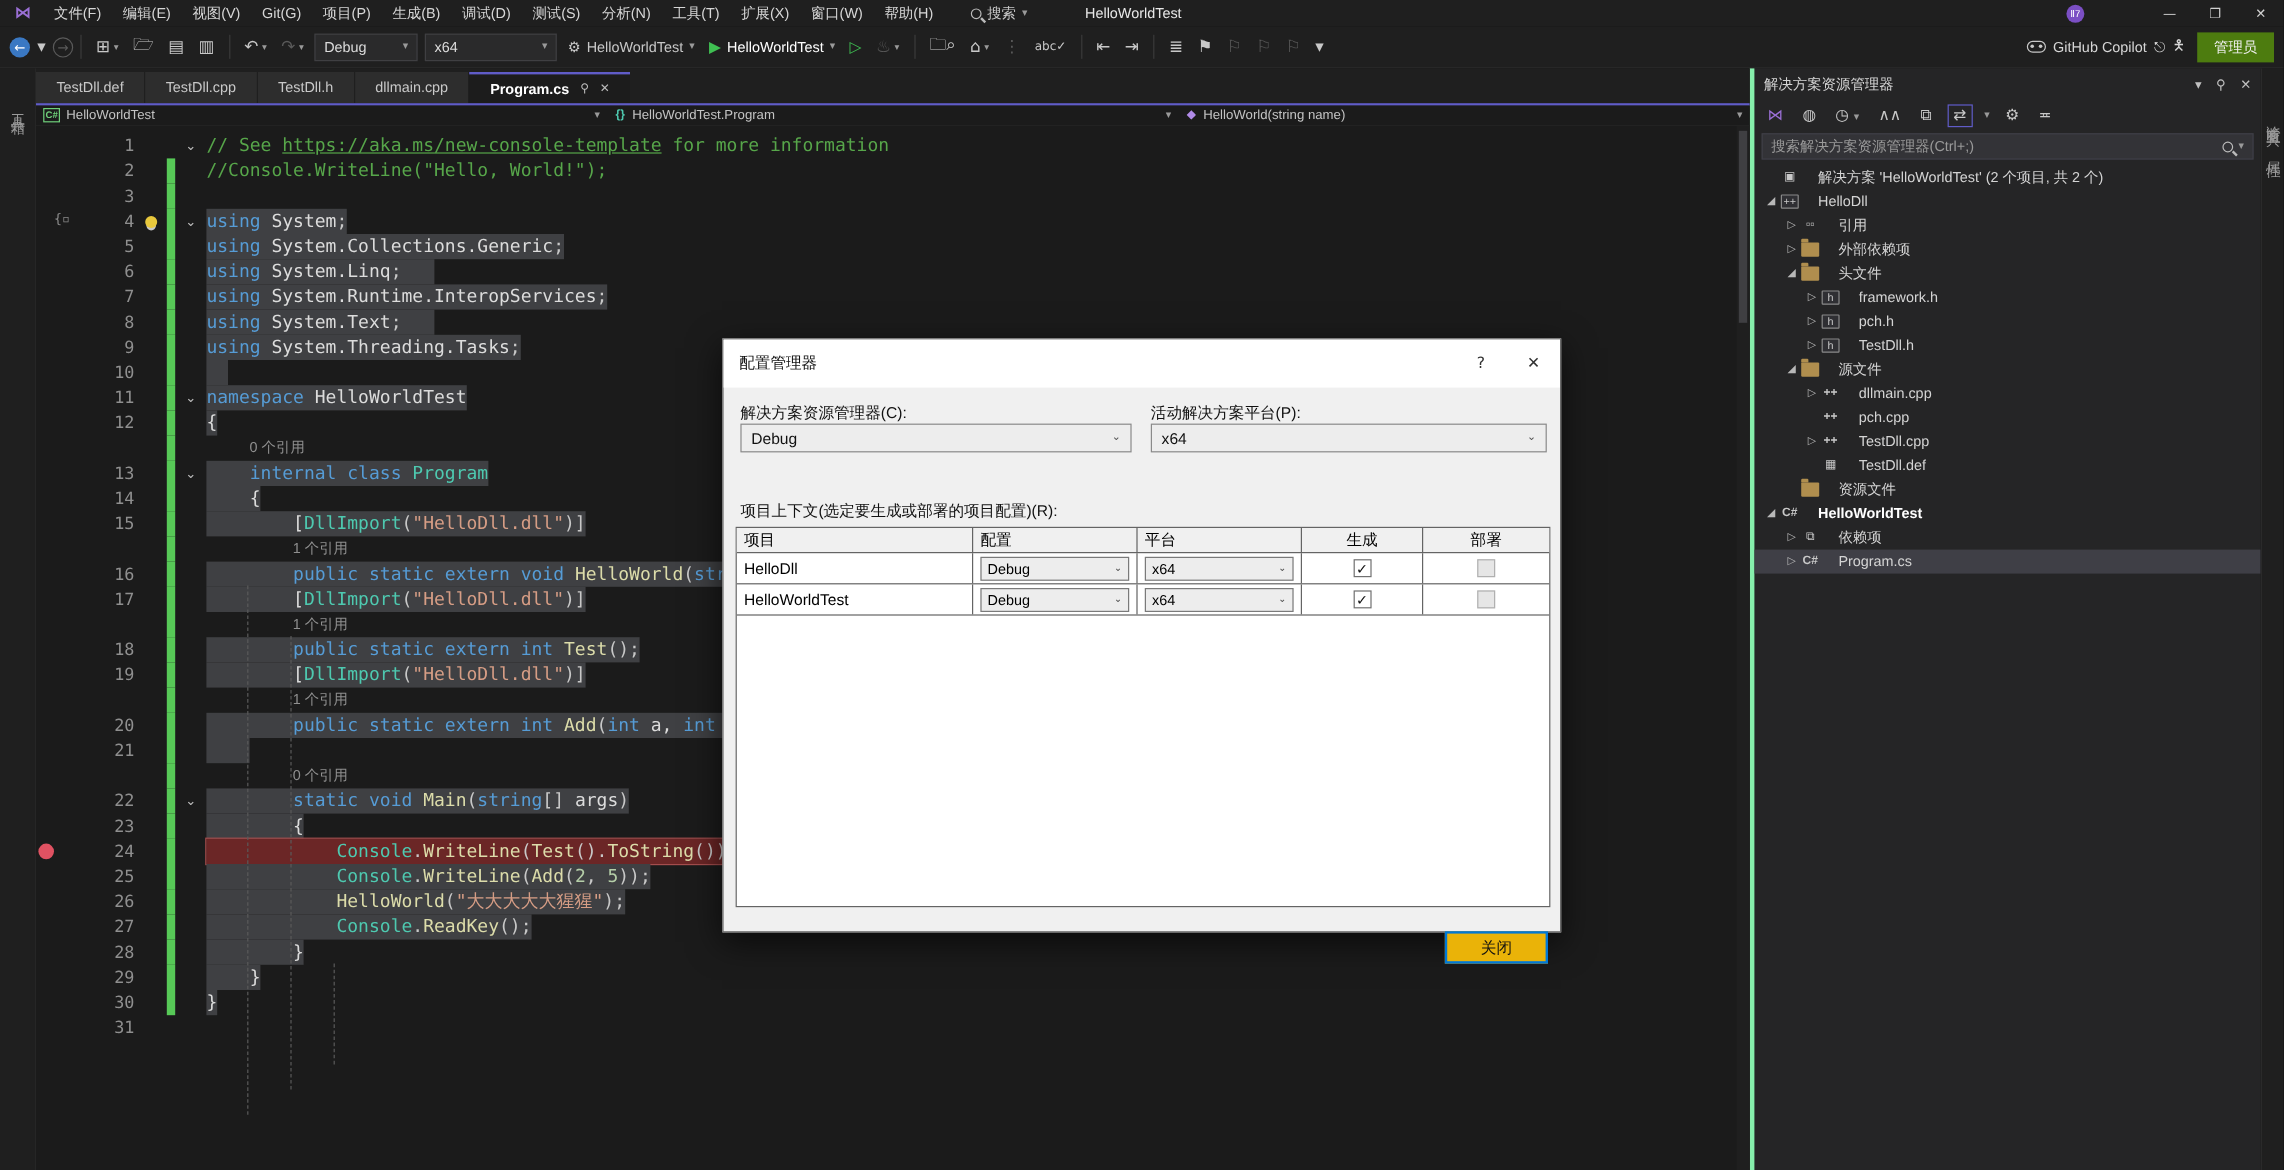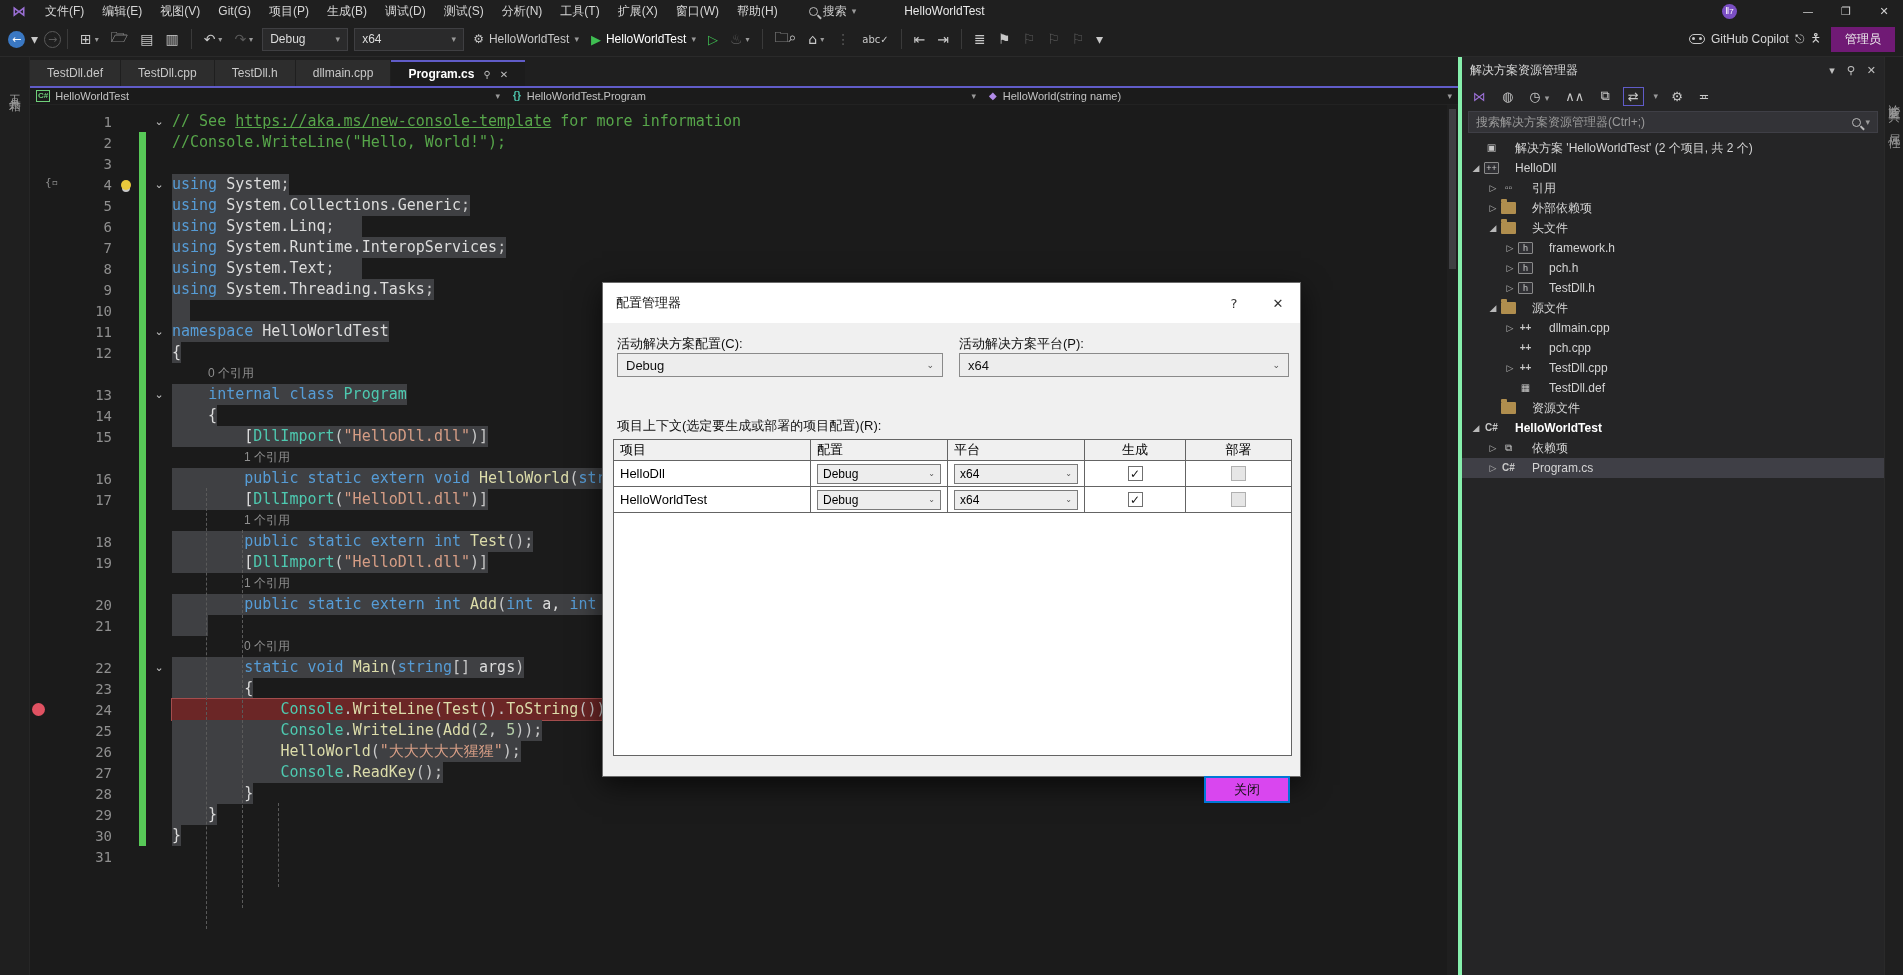--- a/index.html
+++ b/index.html
@@ -37,21 +37,21 @@
   .circle-btn { width:17px; height:17px; border-radius:50%; background:#3a78c3; color:#fff; display:flex;
     align-items:center; justify-content:center; font-size:11px; font-family:"DejaVu Sans",sans-serif;}
   .circle-btn.dim { background:transparent; border:1px solid #5a5a5a; color:#5a5a5a; }
   .play { color:#3fbf52; font-family:"DejaVu Sans",sans-serif; font-size:13px; }
   .run-group { display:flex; align-items:center; gap:5px; padding:0 6px; }
   .gear { color:#c8c8c8; font-family:"DejaVu Sans",sans-serif; }
   .copilot { display:flex; align-items:center; gap:6px; margin-left:auto; color:#d6d6d6; }
   .ico-copilot { width:16px; height:10px; border:1.5px solid #c8c8c8; border-radius:5px; position:relative; }
   .ico-copilot::before,.ico-copilot::after { content:""; position:absolute; width:3px; height:3px; border-radius:50%;
     background:#c8c8c8; top:2px; } .ico-copilot::before{left:2px;} .ico-copilot::after{right:2px;}
-  .admin-btn { background:#701a75; color:#f0f0f0; padding:4px 14px; margin:0 8px 0 10px; font-size:12px; }
+  .admin-btn { background:#4d7c0f; color:#f0f0f0; padding:4px 14px; margin:0 8px 0 10px; font-size:12px; }
 
   
   .main { display:flex; height:918px; }
   .left-strip { width:30px; background:#1f1f1f; border-right:1px solid #262626; padding-top:28px;
     display:flex; flex-direction:column; align-items:center; }
   .vtab { writing-mode:vertical-rl; font-size:12px; color:#9a9a9a; letter-spacing:3px; margin-bottom:18px; }
   .editor-col { width:1428px; display:flex; flex-direction:column; background:#1b1b1b; position:relative; }
 
   
   .tabstrip { height:29px; background:#1f1f1f; display:flex; align-items:flex-end; }
@@ -146,21 +146,21 @@
   .dtr.body { height:26px; align-items:center; }
   .dtc { padding:0 6px; height:100%; display:flex; align-items:center; border-right:1px solid #646464; overflow:hidden; }
   .dtc:last-child { border-right:none; }
   .c0{width:197px;} .c1{width:137px;} .c2{width:137px;} .c3{width:101px; justify-content:center;} .c4{flex:1; justify-content:center;}
   .cell-combo { width:100%; height:20px; background:#ededed; border:1px solid #7a7a7a; display:flex;
     align-items:center; padding:0 5px; font-size:12px; }
   .cell-combo .caret { margin-left:auto; font-size:8px; color:#555; }
   .chk { width:15px; height:15px; background:#fff; border:1px solid #707070; display:flex; align-items:center;
     justify-content:center; font-size:12px; color:#111; font-family:"DejaVu Sans",sans-serif;}
   .chk.off { background:#e6e6e6; border-color:#b0b0b0; }
-  .dlg-close { position:absolute; left:601px; top:453px; width:86px; height:27px; background:#d946ef;
+  .dlg-close { position:absolute; left:601px; top:453px; width:86px; height:27px; background:#eab308;
     border:2px solid #0078d7; color:#111; font-size:13px; display:flex; align-items:center; justify-content:center; }
 </style>
 </head>
 <body>
 
 <div class="app">
 
   <div class="titlebar">
     <span class="vs-logo">⋈</span>
     <nav class="menubar" id="menubar">
@@ -462,21 +462,21 @@
 
   <div class="dialog">
     <div class="dlg-title">
       <span>配置管理器</span>
       <span class="sp">
         <span class="dlg-tbtn">?</span>
         <span class="dlg-tbtn">✕</span>
       </span>
     </div>
     <div class="dlg-body">
-      <span class="dlg-label" style="left:14px; top:12px">活动解决方案配置(C):</span>
+      <span class="dlg-label" style="left:14px; top:12px">解决方案资源管理器(C):</span>
       <span class="dlg-label" style="left:356px; top:12px">活动解决方案平台(P):</span>
       <div class="dlg-combo" style="left:14px; top:30px; width:326px">
         <span>Debug</span>
           <span class="caret">⌄</span>
         </div>
       <div class="dlg-combo" style="left:356px; top:30px; width:330px">
         <span>x64</span>
           <span class="caret">⌄</span>
         </div>
       <span class="dlg-label" style="left:14px; top:94px">项目上下文(选定要生成或部署的项目配置)(R):</span>

